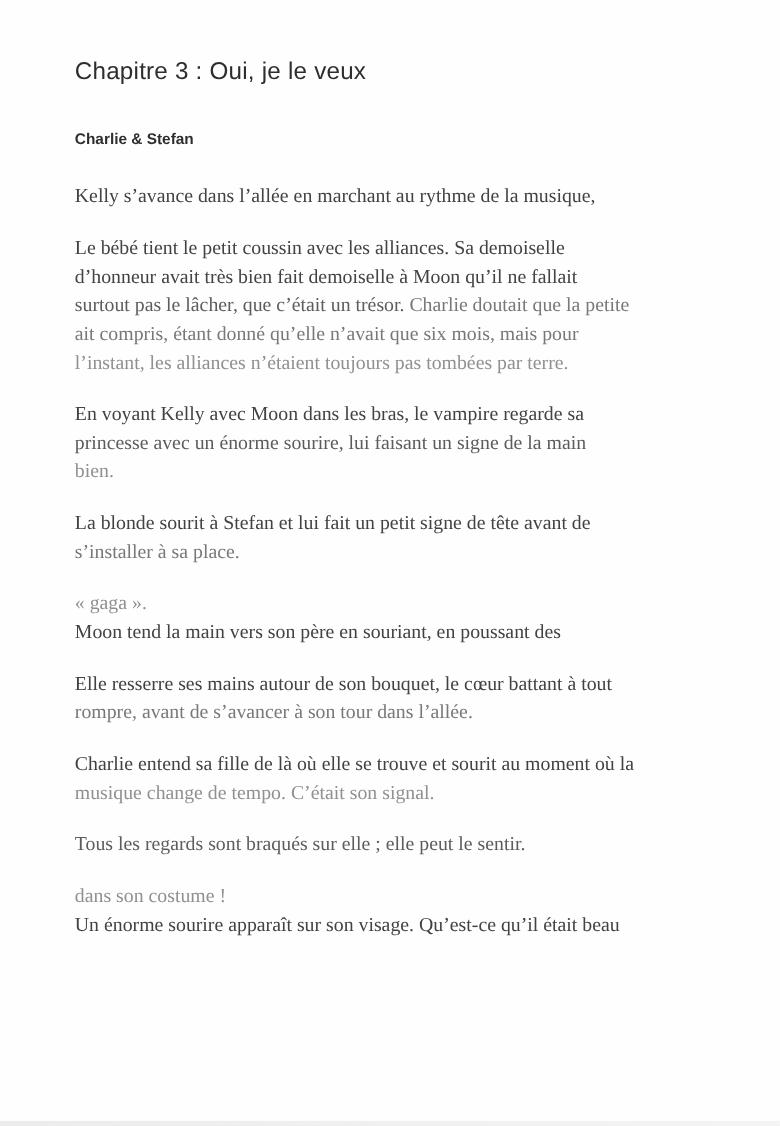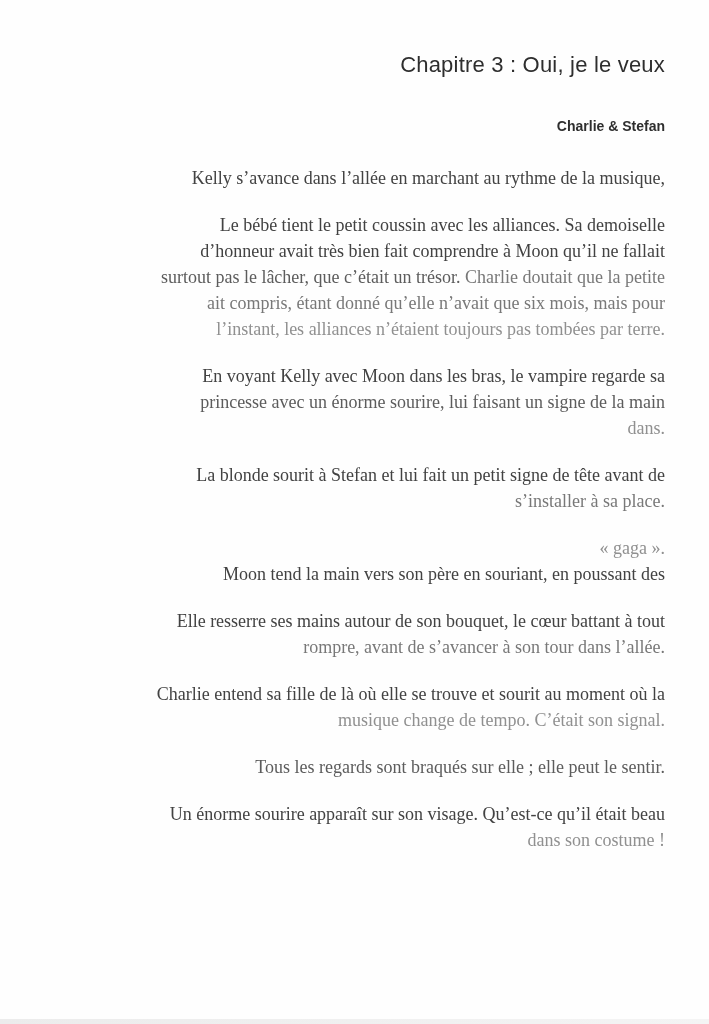--- a/index.html
+++ b/index.html
@@ -10,21 +10,20 @@
     overflow: hidden;
     background: var(--bg, #fefefe);
   }
   .page {
     position: relative;
     width: 709px;
     height: 1024px;
     box-sizing: border-box;
     padding: 50px 44px 0 68px;
     background: var(--bg, #fefefe);
-    text-align: right;
   }
   .chapter-title {
     font-family: "Liberation Sans", sans-serif;
     font-size: 22px;
     font-weight: 400;
     color: var(--ink-title, #2e2e2e);
     line-height: 30px;
     margin: 0;
     letter-spacing: 0.2px;
     white-space: nowrap;
@@ -68,29 +67,29 @@
 
 <div class="page">
   <h1 class="chapter-title">Chapitre 3 : Oui, je le veux</h1>
   <h2 class="section-subtitle">Charlie &amp; Stefan</h2>
   <div class="story-content">
       <div class="para">
         <div class="line"><span class="shade-dark">Kelly s’avance dans l’allée en marchant au rythme de la musique,</span></div>
       </div>
       <div class="para">
         <div class="line"><span class="shade-dark">Le bébé tient le petit coussin avec les alliances. Sa demoiselle</span></div>
-        <div class="line"><span class="shade-dark">d’honneur avait très bien fait comprendre à Moon qu’il ne fallait</span></div>
+        <div class="line"><span class="shade-dark">d’honneur avait très bien fait demoiselle à Moon qu’il ne fallait</span></div>
         <div class="line"><span class="shade-semi">surtout pas le lâcher, que c’était un trésor. </span><span class="shade-mid">Charlie doutait que la petite</span></div>
         <div class="line"><span class="shade-mid">ait compris, étant donné qu’elle n’avait que six mois, mais pour</span></div>
         <div class="line"><span class="shade-light">l’instant, les alliances n’étaient toujours pas tombées par terre.</span></div>
       </div>
       <div class="para">
         <div class="line"><span class="shade-dark">En voyant Kelly avec Moon dans les bras, le vampire regarde sa</span></div>
         <div class="line"><span class="shade-semi">princesse avec un énorme sourire, lui faisant un signe de la main</span></div>
-        <div class="line"><span class="shade-light">dans.</span></div>
+        <div class="line"><span class="shade-light">bien.</span></div>
       </div>
       <div class="para">
         <div class="line"><span class="shade-dark">La blonde sourit à Stefan et lui fait un petit signe de tête avant de</span></div>
         <div class="line"><span class="shade-mid">s’installer à sa place.</span></div>
       </div>
       <div class="para">
         <div class="line"><span class="shade-light">« gaga ».</span></div>
         <div class="line"><span class="shade-dark">Moon tend la main vers son père en souriant, en poussant des</span></div>
       </div>
       <div class="para">
@@ -98,18 +97,18 @@
         <div class="line"><span class="shade-mid">rompre, avant de s’avancer à son tour dans l’allée.</span></div>
       </div>
       <div class="para">
         <div class="line"><span class="shade-dark">Charlie entend sa fille de là où elle se trouve et sourit au moment où la</span></div>
         <div class="line"><span class="shade-light">musique change de tempo. C’était son signal.</span></div>
       </div>
       <div class="para">
         <div class="line"><span class="shade-semi">Tous les regards sont braqués sur elle ; elle peut le sentir.</span></div>
       </div>
       <div class="para">
+        <div class="line"><span class="shade-light">dans son costume !</span></div>
         <div class="line"><span class="shade-dark">Un énorme sourire apparaît sur son visage. Qu’est-ce qu’il était beau</span></div>
-        <div class="line"><span class="shade-light">dans son costume !</span></div>
       </div>
     </div>
   <div class="page-bottom-edge"></div>
 </div>
 
 </body></html>

